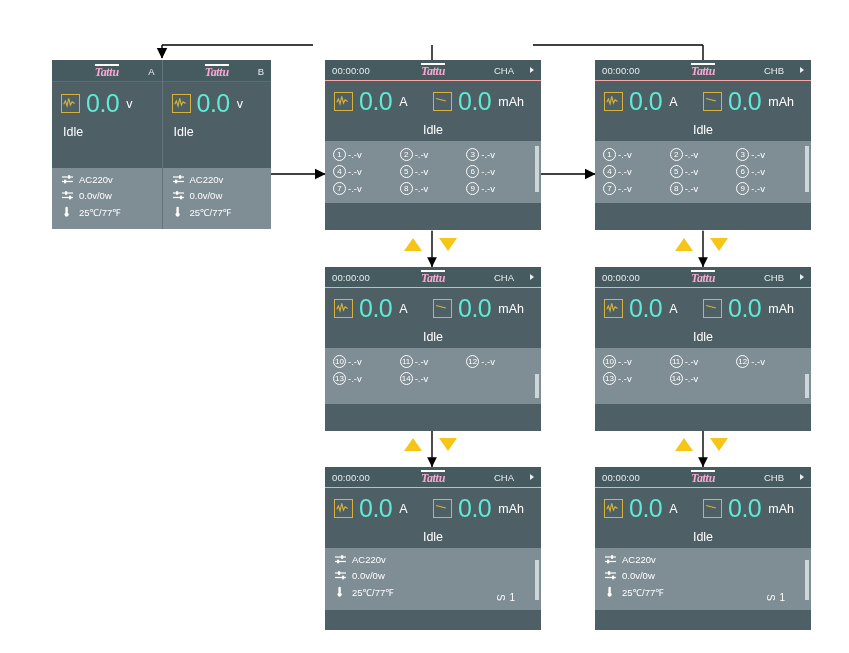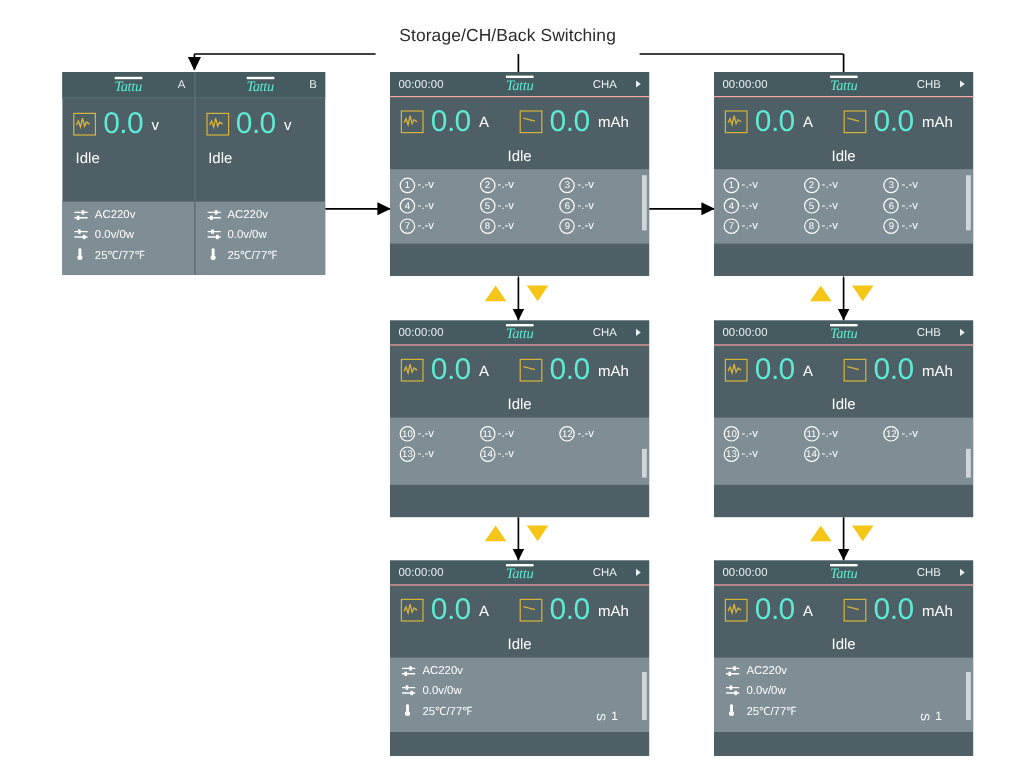--- a/index.html
+++ b/index.html
@@ -24,21 +24,21 @@
     border-bottom:1px solid #fca5a5;
   }
   .scr-head .clock{font-size:9.5px;color:#e9eef0;letter-spacing:.1px;}
   .scr-head .chtag{margin-left:auto;font-size:9.5px;color:#e9eef0;display:flex;align-items:center;gap:16px;}
   .chtag .caret{
     width:0;height:0;border-left:4px solid #e9eef0;
     border-top:3px solid transparent;border-bottom:3px solid transparent;
   }
   .logo{
     position:absolute;left:50%;top:50%;transform:translate(-50%,-50%);
-    font-style:italic;font-weight:normal;font-size:12px;color:#5eead4;
+    font-style:italic;font-weight:bold;font-size:12px;color:#f9a8d4;
     letter-spacing:-.3px;font-family:"Liberation Serif", serif;
     border-top:2px solid #ffffff;padding-top:0px;line-height:12px;
   }
 
   
   .scr-body{padding:8px 9px 4px 9px;box-sizing:border-box;}
   .readrow{display:flex;align-items:center;}
   .metric{display:flex;align-items:center;gap:6px;}
   .mval{font-size:25px;color:#5eead4;line-height:1;letter-spacing:-.5px;}
   .munit{font-size:12.5px;color:#ffffff;margin-left:1px;}
@@ -125,21 +125,20 @@
 
     <line x1="541" y1="174" x2="595" y2="174" stroke="#000" stroke-width="1.4" marker-end="url(#ah)"></line>
 
     <line x1="432" y1="231" x2="432" y2="267" stroke="#000" stroke-width="1.4" marker-start="url(#ahs)" marker-end="url(#ahs)"></line>
     <line x1="432" y1="431" x2="432" y2="467" stroke="#000" stroke-width="1.4" marker-start="url(#ahs)" marker-end="url(#ahs)"></line>
 
     <line x1="703" y1="231" x2="703" y2="267" stroke="#000" stroke-width="1.4" marker-start="url(#ahs)" marker-end="url(#ahs)"></line>
     <line x1="703" y1="431" x2="703" y2="467" stroke="#000" stroke-width="1.4" marker-start="url(#ahs)" marker-end="url(#ahs)"></line>
   </svg>
 
-  <div class="flow-title">Storage/CH/Back Switching</div>
 
   <div class="tri-pair" style="left:404px;top:238px;">
     <div class="tri-up"></div>
     <div class="tri-dn"></div>
   </div>
   <div class="tri-pair" style="left:404px;top:438px;">
     <div class="tri-up"></div>
     <div class="tri-dn"></div>
   </div>
   <div class="tri-pair" style="left:675px;top:238px;">

